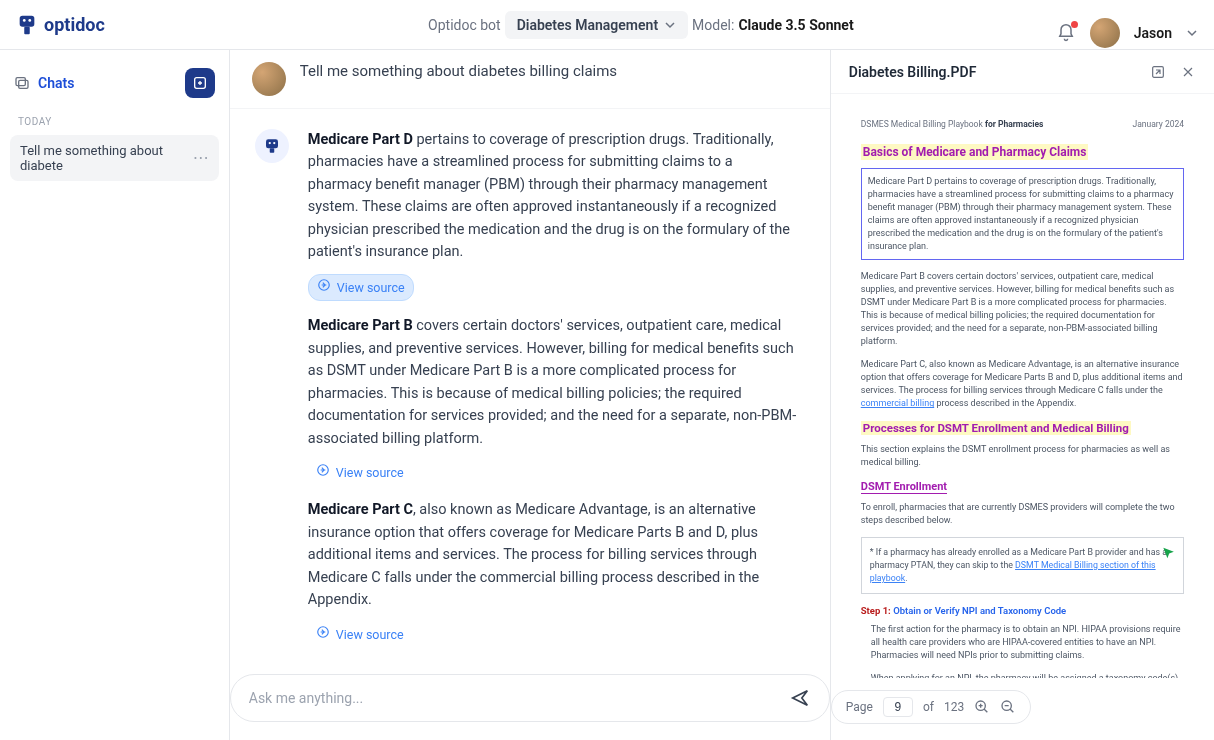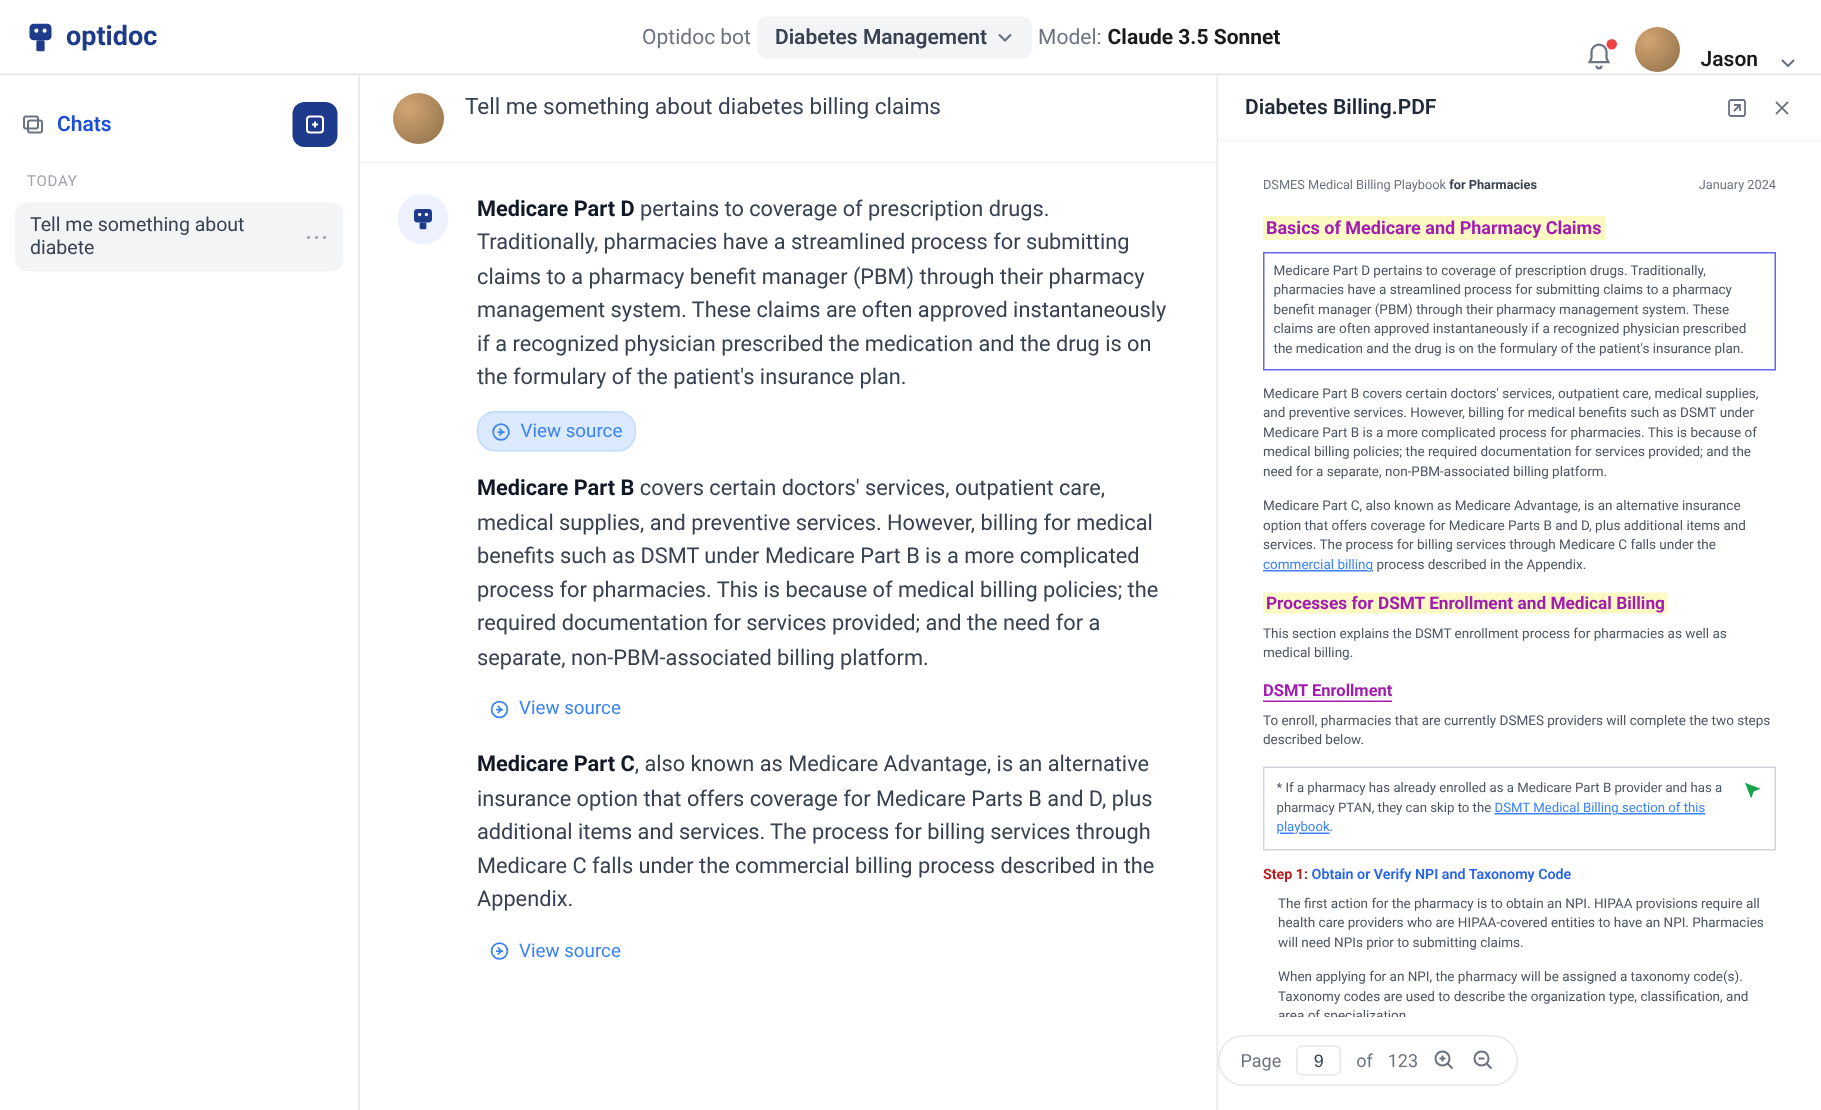--- a/index.html
+++ b/index.html
@@ -5,21 +5,21 @@
 * { box-sizing: border-box; margin: 0; padding: 0; }
 body { font-family: -apple-system, BlinkMacSystemFont, "Segoe UI", Roboto, sans-serif; background:#fff; color:#1a1a1a; width:1214px; height:740px; overflow:hidden; }
 
 .topbar { height:50px; border-bottom:1px solid #e5e7eb; display:flex; align-items:center; padding:0 16px; gap:16px; }
 .logo { display:flex; align-items:center; gap:6px; font-weight:700; color:#1e3a8a; font-size:18px; flex:0 0 210px;}
 .logo-icon { width:22px; height:22px; }
 .topbar-center { flex:1; display:flex; align-items:center; justify-content:center; gap:4px; font-size:14px;}
 .label-muted { color:#6b7280; }
 .pill { background:#f3f4f6; border-radius:6px; padding:6px 12px; display:flex; align-items:center; gap:6px; font-weight:600; color:#374151;}
 .model-val { font-weight:700; }
-.topbar-right { display:flex; align-items:flex-end; gap:14px;margin-top:16px;}
+.topbar-right { display:flex; align-items:center; gap:14px;margin-top:16px;}
 .bell { position:relative; width:20px; height:20px; color:#6b7280;}
 .bell::after{content:"";position:absolute;top:-2px;right:-2px;width:7px;height:7px;border-radius:50%;background:#ef4444;}
 .avatar { width:30px; height:30px; border-radius:50%; background:radial-gradient(circle at 30% 30%, #d4a574, #8b6f47); }
 .user-name { font-weight:600; font-size:14px;}
 
 .main { display:flex; height:690px; }
 .sidebar { width:240px; border-right:1px solid #e5e7eb; padding:10px; }
 .sidebar-head { display:flex; align-items:center; justify-content:space-between; padding:8px 4px 14px; }
 .chats-title { display:flex; align-items:center; gap:8px; font-weight:600; font-size:14px; color:#1d4ed8;}
 .newchat-btn { width:30px; height:30px; border-radius:8px; background:#1e3a8a; display:flex; align-items:center; justify-content:center; color:#fff;}
@@ -32,21 +32,21 @@
 .prompt-avatar { width:34px; height:34px; border-radius:50%; background:radial-gradient(circle at 30% 30%, #d4a574, #8b6f47);}
 .prompt-text { font-size:15px; color:#374151;}
 
 .scroll-area{ flex:1; overflow-y:auto; padding:20px 32px 20px 24px;}
 .answer-row { display:flex; gap:18px; }
 .bot-avatar-wrap { width:36px; display:flex; justify-content:center;}
 .bot-avatar { width:34px; height:34px; border-radius:50%; background:#eef2ff; display:flex; align-items:center; justify-content:center;}
 .answer-body { flex:1; font-size:14.5px; line-height:1.55; color:#374151;}
 .answer-body p { margin-bottom:10px;}
 .answer-body strong { color:#111827; font-weight:700;}
-.view-source { display:inline-flex; align-items:center; gap:6px; font-size:12.5px; color:#3b82f6; margin-bottom:14px; cursor:pointer; padding:3px 8px; border-radius:12px;}
+.view-source { display:inline-flex; gap:6px; font-size:12.5px; color:#3b82f6; margin-bottom:14px; cursor:pointer; padding:3px 8px; border-radius:12px;}
 .view-source.highlight { background:#dbeafe; border:1px solid #bfdbfe;}
 
 .composer { padding:14px 0 18px; display:flex; justify-content:center;}
 .composer-box{ width:600px; border:1px solid #e5e7eb; border-radius:26px; padding:12px 18px; display:flex; align-items:center; justify-content:space-between; color:#9ca3af; font-size:14px;}
 
 .doc-panel { width:402px; display:flex; flex-direction:column;}
 .doc-head { height:44px; padding:0 18px; display:flex; align-items:center; justify-content:space-between; border-bottom:1px solid #f3f4f6;}
 .doc-title{ font-weight:600; font-size:14px; color:#1f2937;}
 .doc-head-actions{ display:flex; gap:14px; color:#6b7280;}
 .doc-body { flex:1; overflow:auto; padding:24px 30px; font-size:9.2px; line-height:1.45; color:#4b5563; position:relative;}
@@ -179,20 +179,28 @@
               </svg>
             <span>View source</span>
           </div>
           
 
           
         </div>
       </div>
     </div>
 
+    <div class="composer">
+      <div class="composer-box">
+        <span>Ask me anything...</span>
+        <svg width="22" height="22" viewBox="0 0 24 24" fill="none" stroke="#374151" stroke-width="1.8">
+            <path d="M4 12l16-8-6 8 6 8-16-8z"></path>
+          </svg>
+      </div>
+    </div>
   </div>
 
   <div class="doc-panel">
     <div class="doc-head">
       <span class="doc-title">Diabetes Billing.PDF</span>
       <div class="doc-head-actions">
         <svg width="16" height="16" viewBox="0 0 24 24" fill="none" stroke="currentColor" stroke-width="1.8">
             <rect x="4" y="4" width="16" height="16" rx="2"></rect>
             <path d="M9 15l6-6M9 9h6v6"></path>
           </svg>

